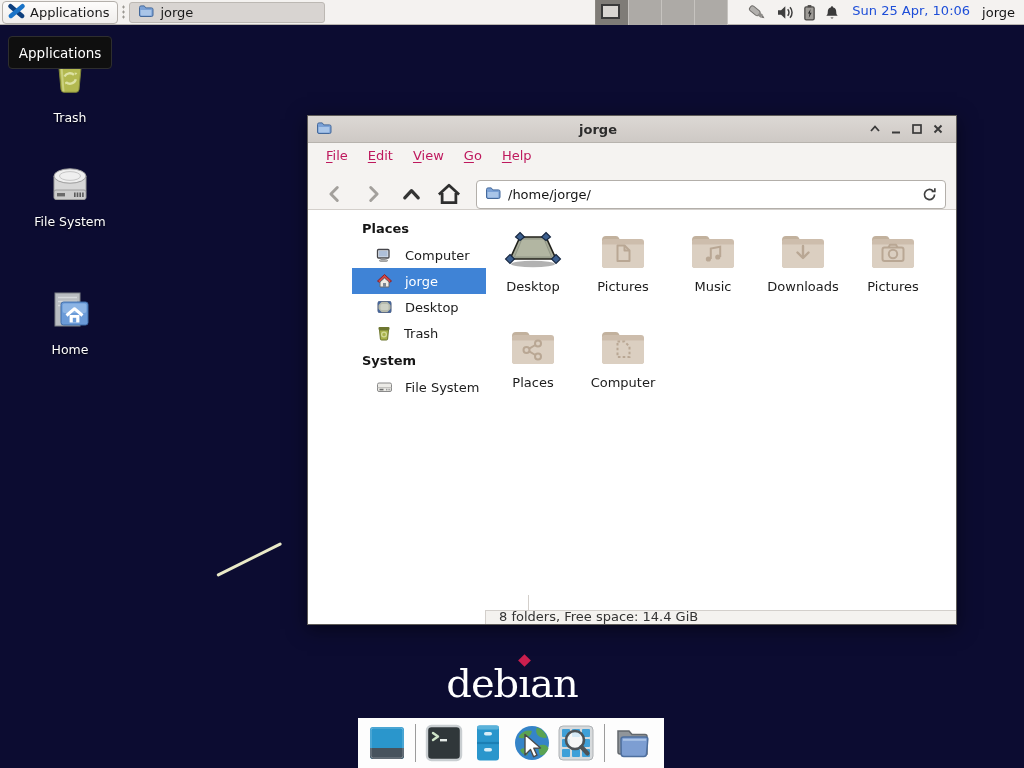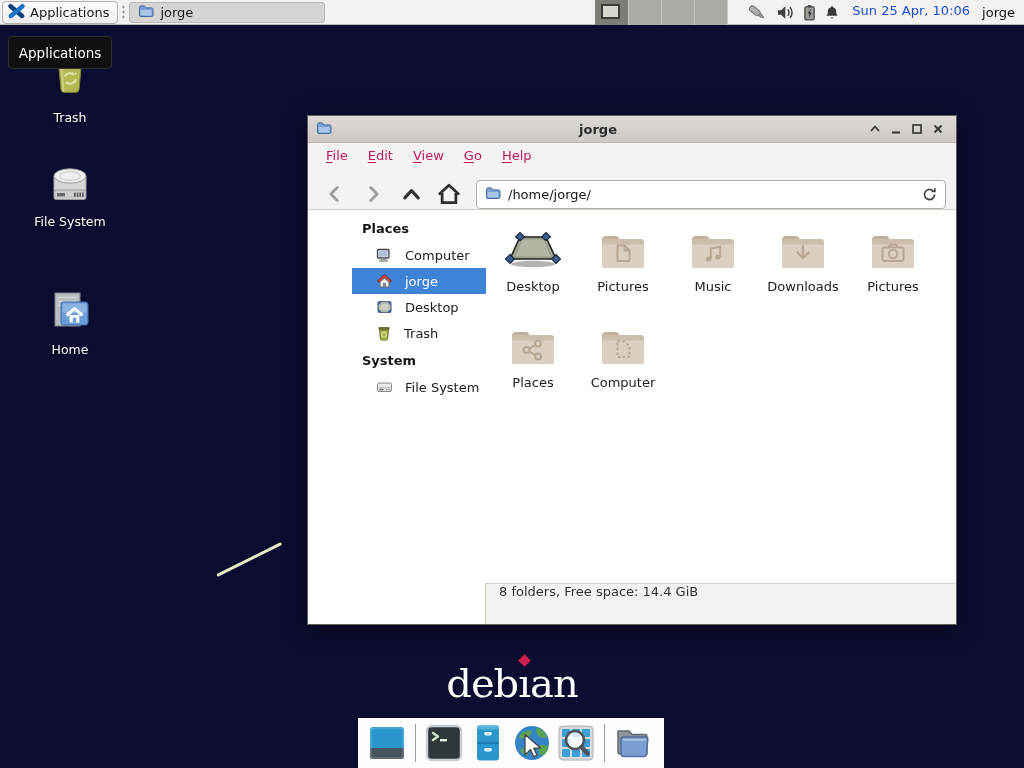--- a/index.html
+++ b/index.html
@@ -55,21 +55,21 @@
   #window-body { position:relative; flex:1; background:#ffffff; }
   #sidebar { position:absolute; left:0; top:0; bottom:0; width:177px; background:#ffffff; border-right:1px solid #d3cfcb; padding-top:4px; overflow:hidden;margin-left:44px; }
   .sb-header { font-weight:bold; color:#161616; padding:7px 10px 6px 10px; }
   .sb-item { display:flex; align-items:center; gap:12px; height:26px; padding-left:24px; color:#1c1c1c; }
   .sb-item.selected { background:#3f83d6; color:#ffffff; }
   #main-area { position:absolute; left:178px; top:0; right:0; bottom:29px; background:#ffffff; overflow:hidden; }
   #files { display:flex; flex-wrap:wrap; padding:4px 0 0 2px; }
   .tile { width:90px; height:96px; display:flex; flex-direction:column; align-items:center; padding-top:12px; }
   .tile .ticon { height:46px; display:flex; align-items:flex-end; justify-content:center; }
   .tile .tlabel { margin-top:7px; color:#1c1c1c; }
-  #statusbar { position:absolute; left:177px; right:0; bottom:0; height:41px; background:#f4f2ef; border-top:1px solid #d3cfcb; border-left:1px solid #d3cfcb; display:flex; align-items:flex-start; padding-left:13px; color:#333333; }
+  #statusbar { position:absolute; left:177px; right:0; bottom:0; height:14px; background:#f4f2ef; border-top:1px solid #d3cfcb; border-left:1px solid #d3cfcb; display:flex; align-items:flex-end; padding-left:13px; color:#333333; }
 </style>
 </head>
 <body>
 
 <div id="top-panel">
   <div id="apps-button">
     <span class="icon" id="apps-icon-slot"><svg width="17" height="16" viewBox="0 0 16 16">
           <path d="M2 3.2 L13.6 13" stroke="#0d3f7d" stroke-width="4.4" stroke-linecap="round"></path>
           <path d="M14 3.2 L2.4 13" stroke="#1b74c8" stroke-width="4.4" stroke-linecap="round"></path>
         </svg></span>

